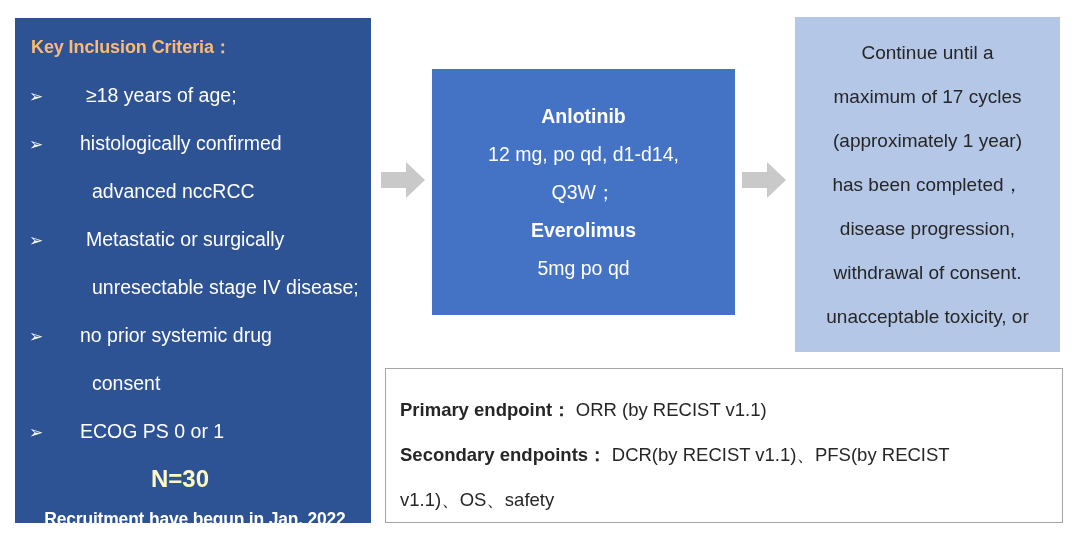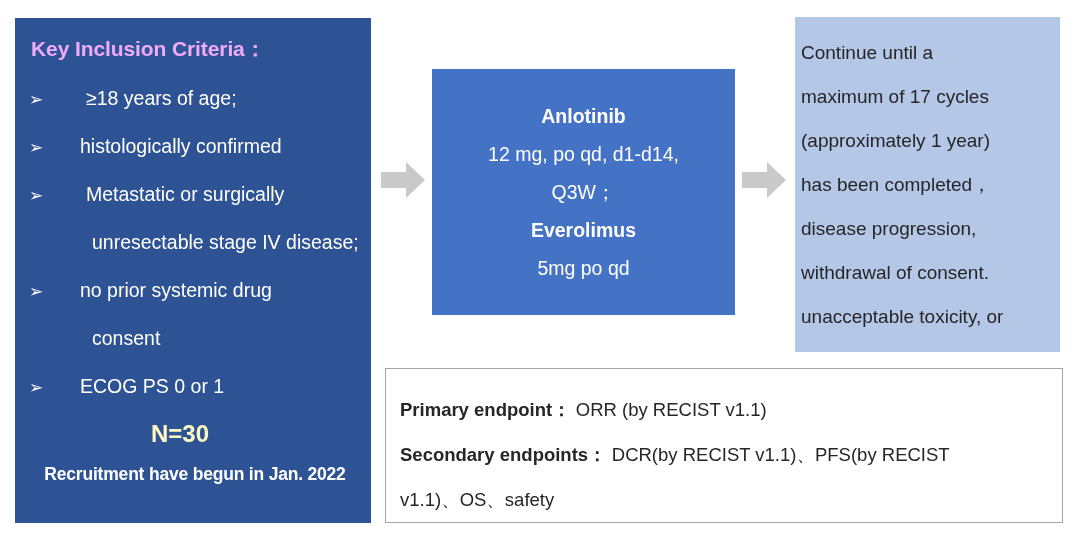--- a/index.html
+++ b/index.html
@@ -23,22 +23,22 @@
     position: absolute;
     left: 15px;
     top: 18px;
     width: 356px;
     height: 505px;
     background: #2E5395;
     box-sizing: border-box;
     padding: 14px 10px 8px 14px;
   }
   #criteria-title {
-    color: #f0abfc;
-    font-size: 21px;
+    color: #fdba74;
+    font-size: 18px;
     font-weight: bold;
     line-height: 1.0;
     letter-spacing: -0.1px;
     margin: 6px 0 16px 2px;
   }
   .criteria-line {
     color: #ffffff;
     font-size: 19.5px;
     line-height: 46px;
     white-space: nowrap;
@@ -120,21 +120,21 @@
     position: absolute;
     left: 795px;
     top: 17px;
     width: 265px;
     height: 335px;
     background: #B4C7E7;
     box-sizing: border-box;
     display: flex;
     flex-direction: column;
     justify-content: center;
-    align-items: flex-start;
+    align-items: center;
     padding: 0 6px;
   }
   .cont-line {
     color: #262626;
     font-size: 19px;
     line-height: 44px;
     text-align: center;
     white-space: nowrap;
   }
 
@@ -172,20 +172,24 @@
     <div class="criteria-line">
       <span class="bullet">➢</span>
       <span class="ctext indent-space">≥18 years of age;</span>
     </div>
 
     <div class="criteria-line">
       <span class="bullet">➢</span>
       <span class="ctext">histologically confirmed</span>
     </div>
 
+    <div class="criteria-line">
+      <span class="bullet blank">&nbsp;</span>
+      <span class="ctext hang">advanced nccRCC</span>
+    </div>
 
     <div class="criteria-line">
       <span class="bullet">➢</span>
       <span class="ctext indent-space">Metastatic or surgically</span>
     </div>
 
     <div class="criteria-line">
       <span class="bullet blank">&nbsp;</span>
       <span class="ctext hang">unresectable stage IV disease;</span>
     </div>

